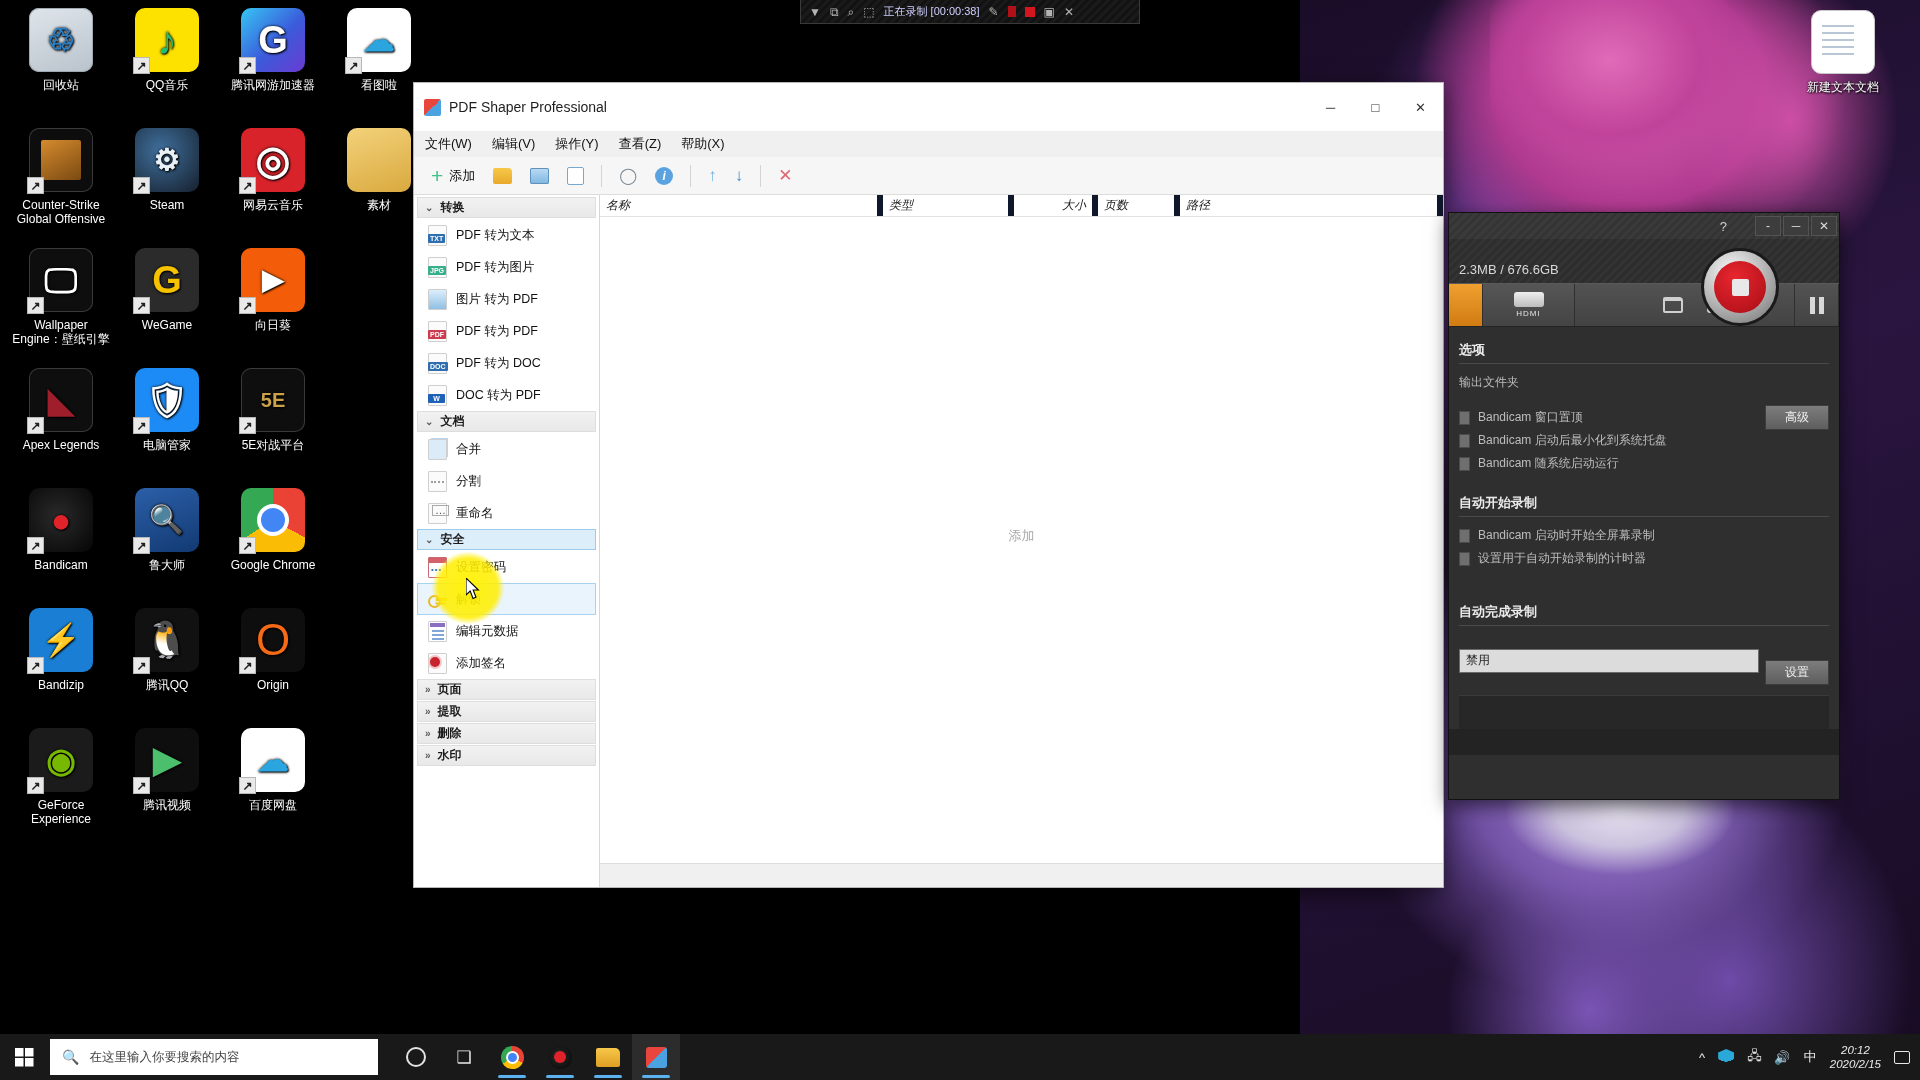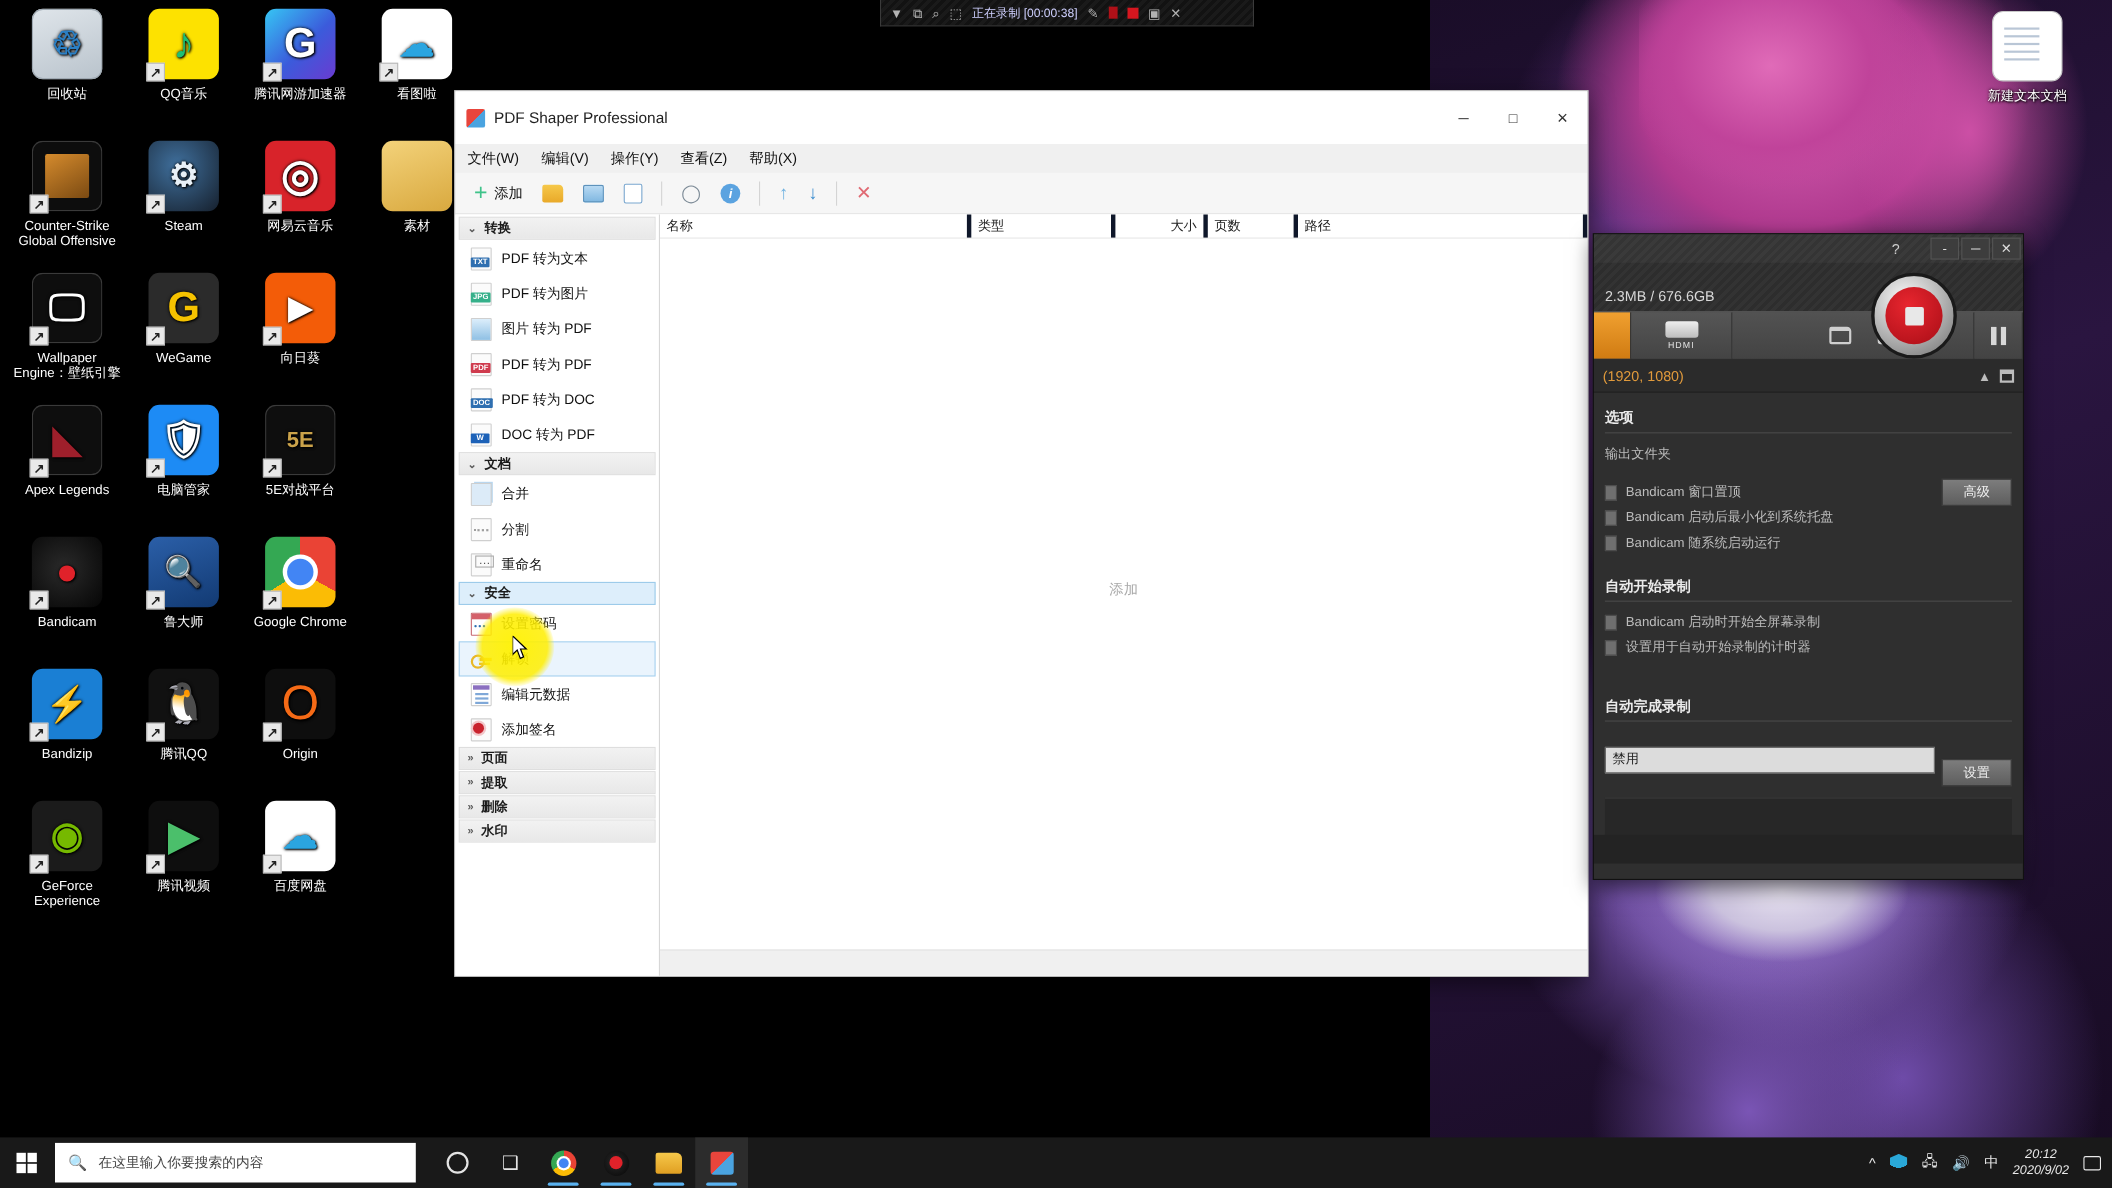--- a/index.html
+++ b/index.html
@@ -244,21 +244,21 @@
   .si-ico.sign::after {
     content:""; position:absolute; left:1px; top:3px; width:10px; height:10px; border-radius:50%;
     background:#c9232e; box-shadow: 0 0 0 2px #f2c6c9;
   }
 
   .ps-main { flex: 1 1 auto; display: flex; flex-direction: column; background: #fff; min-width: 0; }
   .lv-header {
     height: 22px; background: #fff; border-bottom: 1px solid #e2e2e2; display: flex;
     font-size: 12px; color: #1a1a1a; flex: 0 0 auto;
   }
-  .lv-col { display: flex; align-items: center; padding: 0 6px; border-right: 4px solid #0f172a; }
+  .lv-col { display: flex; align-items: center; padding: 0 6px; border-right: 6px solid #0f172a; font-style: italic; }
   .lv-col.num { justify-content: flex-end; }
   .lv-area {
     flex: 1 1 auto; position: relative; background: #fff;
   }
   .lv-empty {
     position: absolute; left: 0; right: 0; top: 48%;
     text-align: center; color: #a9a9a9; font-size: 13px;
   }
   .ps-statusbar { height: 24px; background: #f0f0f0; border-top: 1px solid #ddd; flex: 0 0 auto; }
 
@@ -752,27 +752,20 @@
     <div class="bc-tab pause">
       <span class="bc-pause-bars"></span>
     </div>
     <div class="bc-recbtn">
       <div class="inner">
         <div class="stop"></div>
       </div>
     </div>
   </div>
 
-  <div class="bc-sizerow">
-    <span class="dim">(1920, 1080)</span>
-    <span class="right-ic">
-      <span>▲</span>
-      <span class="bc-sq"></span>
-    </span>
-  </div>
 
   <div class="bc-content">
 
     <div class="bc-section-title">选项</div>
     <div class="bc-rule"></div>
 
     <div class="bc-label">输出文件夹</div>
 
     <div class="bc-adv-wrap">
       <div class="bc-check">
@@ -848,21 +841,21 @@
       </div>
     </div>
   <div class="tray">
     <span class="tray-ico">^</span>
     <span class="tray-shield"></span>
     <span class="tray-ico">🖧</span>
     <span class="tray-ico">🔊</span>
     <span class="tray-ico">中</span>
     <span class="clock">
       <span>20:12</span><br>
-      <span>2020/9/02</span>
+      <span>2020/2/15</span>
     </span>
     <span class="notif"></span>
   </div>
 </div>
 
 <div class="dicon" style="left: 326px; top: 8px; position: absolute;">
     <div class="glyph ic-baidupan">
       <span class="shortcut">↗</span>
     </div>
     <span class="label">看图啦</span>

